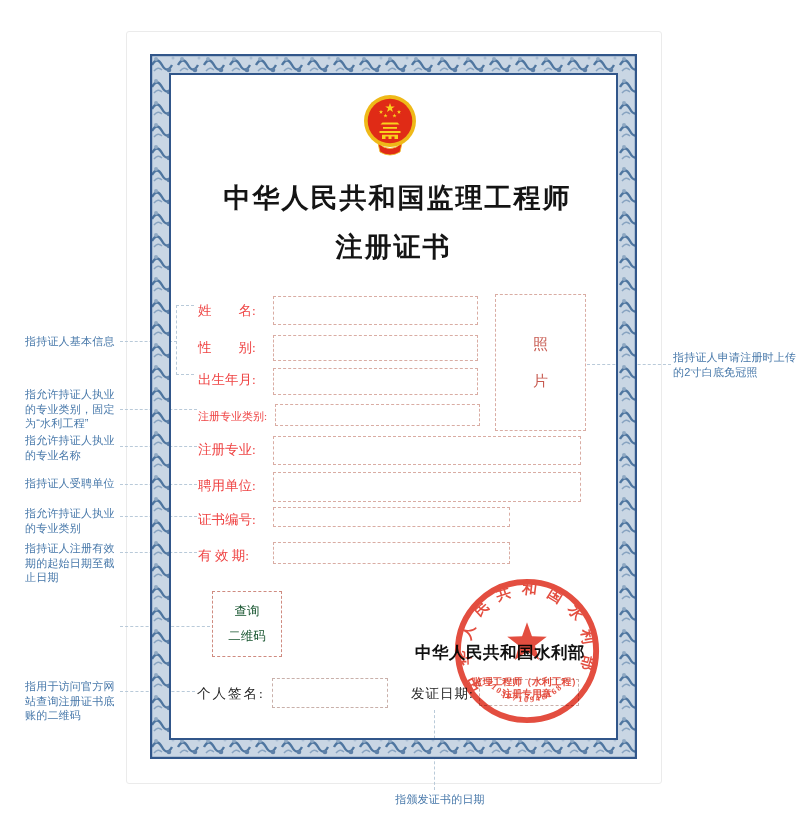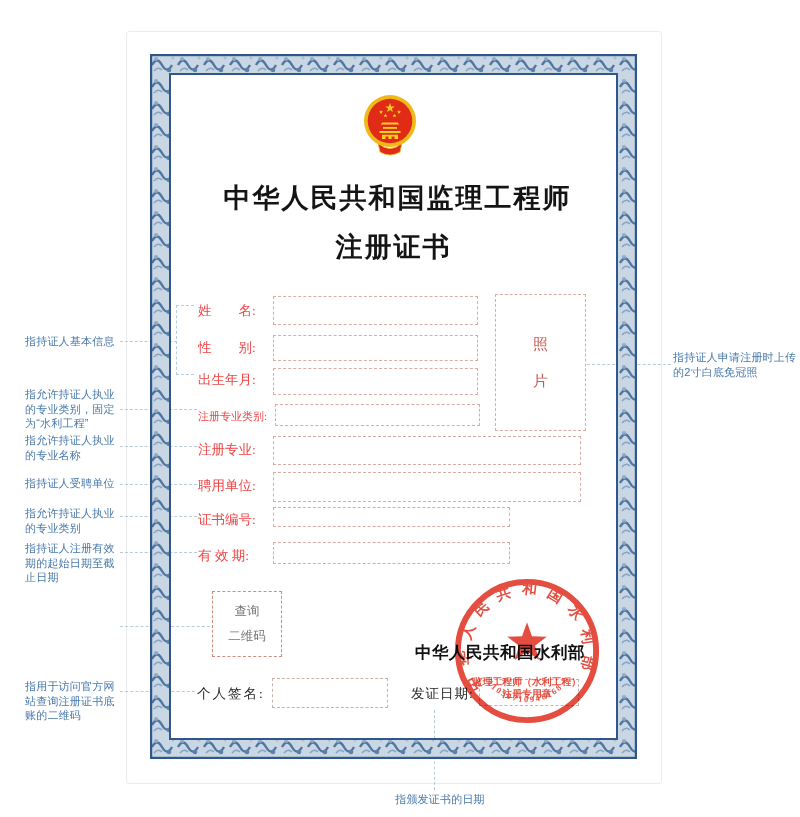--- a/index.html
+++ b/index.html
@@ -44,21 +44,21 @@
 
   .photo { position:absolute; left:495px; top:294px; width:91px; height:137px;
            border:1px dashed #d9aca3; z-index:4; display:flex; flex-direction:column;
            align-items:center; justify-content:center; gap:18px;
            font-family:"Liberation Serif","DejaVu Serif",serif;
            font-size:15px; color:#c75a50; }
 
   .qr { position:absolute; left:212px; top:591px; width:70px; height:66px;
         border:1px dashed #cf8b80; z-index:4; display:flex; flex-direction:column;
         align-items:center; justify-content:center;
-        font-size:12.5px; line-height:17px; color:#737373;
+        font-size:12.5px; line-height:17px; color:#14532d;
         font-family:"Liberation Serif","DejaVu Serif",serif;gap:8px; }
 
   .ministry { position:absolute; left:400px; top:642px; width:200px; text-align:center;
               font-size:16.5px; font-weight:bold; letter-spacing:0.5px; color:#101010; z-index:4; }
 
   .sig-label, .issue-label { position:absolute; z-index:4; color:#252525; height:18px; line-height:18px;
               font-family:"Liberation Serif","DejaVu Serif",serif; font-size:13.5px; white-space:nowrap; }
   .sig-label { left:197px; top:685px; letter-spacing:2px;font-family:Liberation Serif, serif; }
   .issue-label { left:411px; top:685px; letter-spacing:1px; }
   .sig-box { position:absolute; left:272px; top:678px; width:116px; height:30px;

